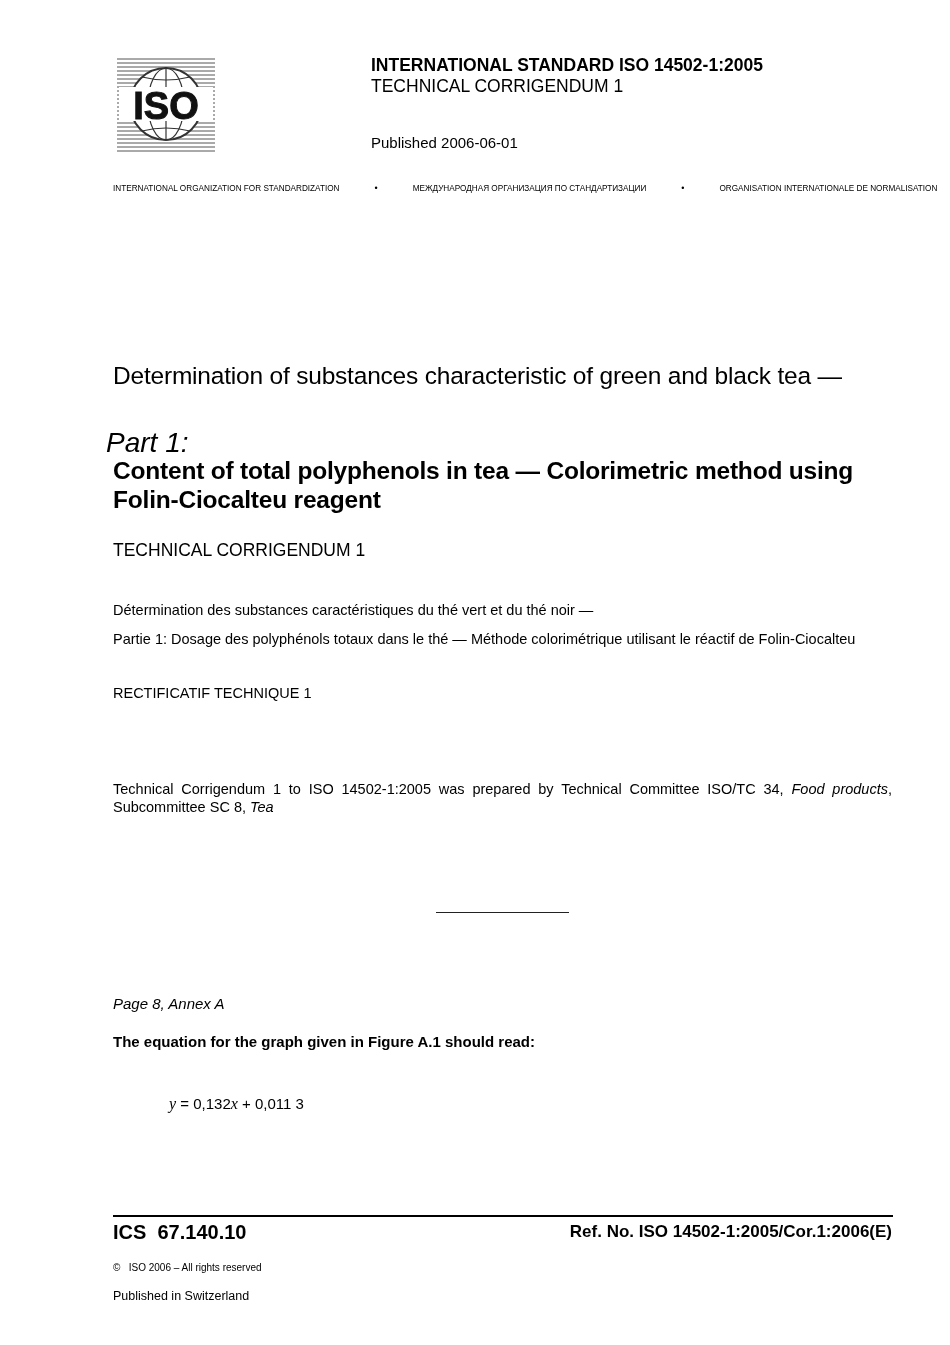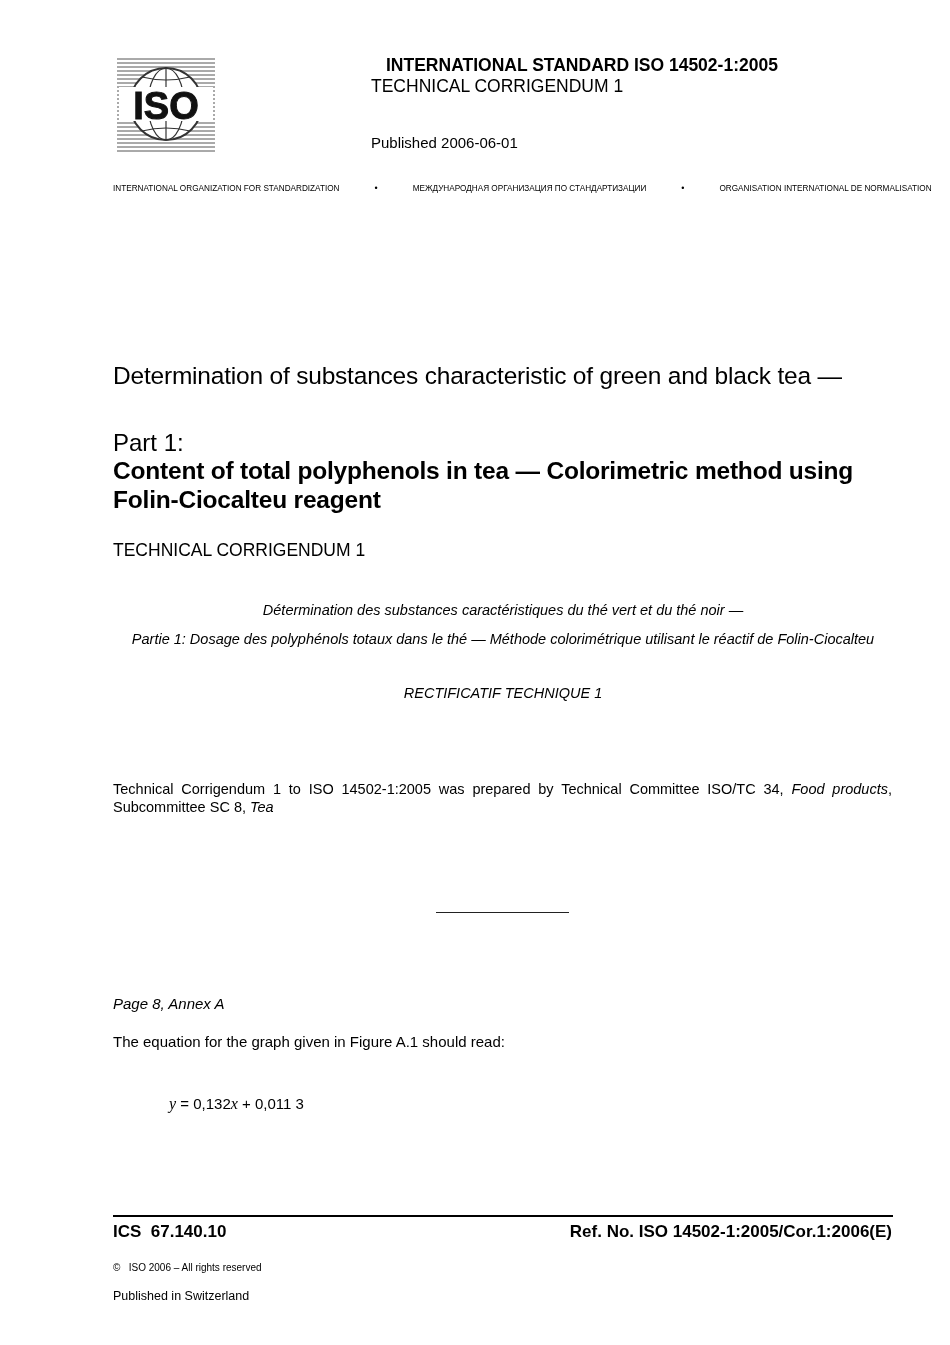--- a/index.html
+++ b/index.html
@@ -2,44 +2,44 @@
 <html><head>
   <meta charset="utf-8">
   <style>
     html, body { margin: 0; padding: 0; background: #ffffff; }
     body {
       width: 950px; height: 1345px; position: relative; overflow: hidden;
       font-family: "Liberation Sans", sans-serif; color: #000;
     }
     .abs { position: absolute; }
     .logo { left: 117px; top: 57px; width: 98px; height: 95px; }
-    .hdr-title { left: 371px; top: 55px; font-size: 17.5px; font-weight: bold; line-height: 20px; white-space: nowrap; margin-left: 15px; }
+    .hdr-title { left: 371px; top: 55px; font-size: 17.5px; font-weight: bold; line-height: 20px; white-space: nowrap; }
     .hdr-sub { left: 371px; top: 76px; font-size: 17.5px; line-height: 20px; white-space: nowrap; }
     .hdr-pub { left: 371px; top: 134px; font-size: 15px; line-height: 18px; white-space: nowrap; }
     .orgline {
       left: 113px; top: 183px; width: 780px; font-size: 8.2px; line-height: 11px;
       display: flex; justify-content: space-between; align-items: center; white-space: nowrap; gap: 35px;
     }
     .orgline .bullet { font-size: 9px; }
     .title-main { left: 113px; top: 358px; width: 780px; font-size: 24.5px; font-weight: normal; line-height: 35px; letter-spacing: -0.2px; }
-    .part-label { left: 113px; top: 428px; font-size: 24px; line-height: 29px; }
+    .part-label { left: 106px; top: 428px; font-size: 28px; line-height: 29px; font-style: italic; }
     .part-title { left: 113px; top: 456px; width: 780px; font-size: 24.5px; font-weight: bold; line-height: 29px; letter-spacing: -0.2px; }
     .tc-label { left: 113px; top: 540px; font-size: 17.5px; line-height: 21px; }
-    .fr { left: 113px; width: 780px; font-size: 14.5px; font-style: italic; line-height: 18px; text-align: center; }
+    .fr { left: 113px; width: 780px; font-size: 14.5px; line-height: 18px; }
     .fr1 { top: 601px; }
     .fr2 { top: 630px; }
     .fr3 { top: 684px; }
     .body-para { left: 113px; top: 780px; width: 779px; font-size: 14.5px; line-height: 18px; text-align: justify; text-align-last: left; }
     .divider { left: 436px; top: 912px; width: 133px; height: 0; border-top: 1.5px solid #222; }
     .page-ref { left: 113px; top: 995px; font-size: 15px; font-style: italic; line-height: 18px; }
-    .eq-intro { left: 113px; top: 1033px; font-size: 15px; line-height: 18px; }
+    .eq-intro { left: 113px; top: 1033px; font-size: 15px; line-height: 18px; font-weight: bold; }
     .equation { left: 169px; top: 1095px; font-size: 15px; line-height: 18px; white-space: nowrap; }
     .equation .var { font-family: "Liberation Serif", serif; font-style: italic; font-size: 16px; }
     .footer-rule { left: 113px; top: 1215px; width: 780px; height: 0; border-top: 2.5px solid #000; }
-    .ics { left: 113px; top: 1222px; font-size: 17px; font-weight: bold; line-height: 20px; white-space: pre; }
+    .ics { left: 113px; top: 1222px; font-size: 20px; font-weight: bold; line-height: 20px; white-space: pre; }
     .refno { right: 58px; top: 1222px; font-size: 17px; font-weight: bold; line-height: 20px; white-space: nowrap; }
     .copyright { left: 113px; top: 1260px; font-size: 10px; line-height: 16px; white-space: pre; }
     .published-in { left: 113px; top: 1288px; font-size: 12.5px; line-height: 16px; }
   </style>
 </head>
 <body>
 
 <div class="abs logo">
   <svg width="98" height="95" viewBox="0 0 98 95">
     <g stroke="#555" stroke-width="1">
@@ -84,21 +84,21 @@
 
 <div class="abs hdr-title">INTERNATIONAL STANDARD ISO 14502-1:2005</div>
 <div class="abs hdr-sub">TECHNICAL CORRIGENDUM 1</div>
 <div class="abs hdr-pub">Published 2006-06-01</div>
 
 <div class="abs orgline">
   <span>INTERNATIONAL ORGANIZATION FOR STANDARDIZATION</span>
   <span class="bullet">•</span>
   <span>МЕЖДУНАРОДНАЯ ОРГАНИЗАЦИЯ ПО СТАНДАРТИЗАЦИИ</span>
   <span class="bullet">•</span>
-  <span>ORGANISATION INTERNATIONAL DE NORMALISATION</span>
+  <span>ORGANISATION INTERNATIONALE DE NORMALISATION</span>
 </div>
 
 <div class="abs title-main">Determination of substances characteristic of green and black tea —</div>
 <div class="abs part-label">Part 1:</div>
 <div class="abs part-title">Content of total polyphenols in tea — Colorimetric method using Folin-Ciocalteu reagent</div>
 <div class="abs tc-label">TECHNICAL CORRIGENDUM 1</div>
 
 <div class="abs fr fr1">Détermination des substances caractéristiques du thé vert et du thé noir —</div>
 <div class="abs fr fr2">Partie 1: Dosage des polyphénols totaux dans le thé — Méthode colorimétrique utilisant le réactif de Folin-Ciocalteu</div>
 <div class="abs fr fr3">RECTIFICATIF TECHNIQUE 1</div>

